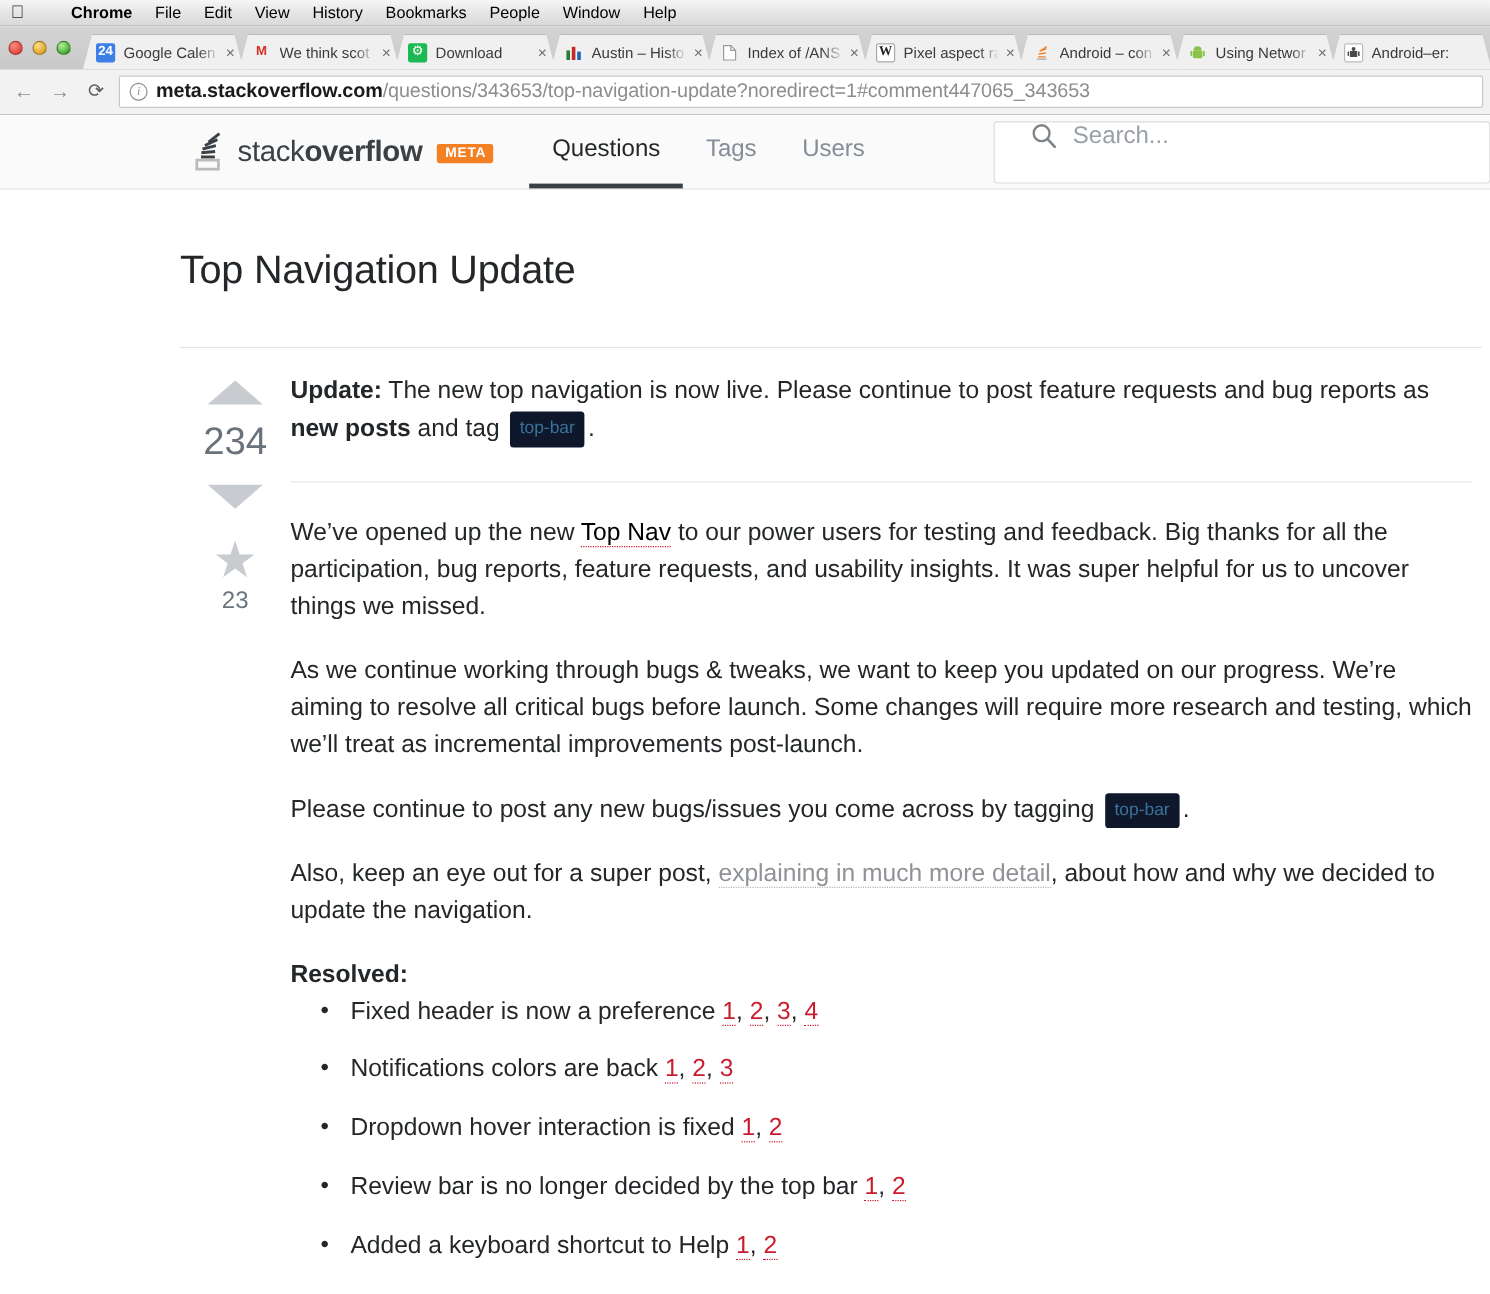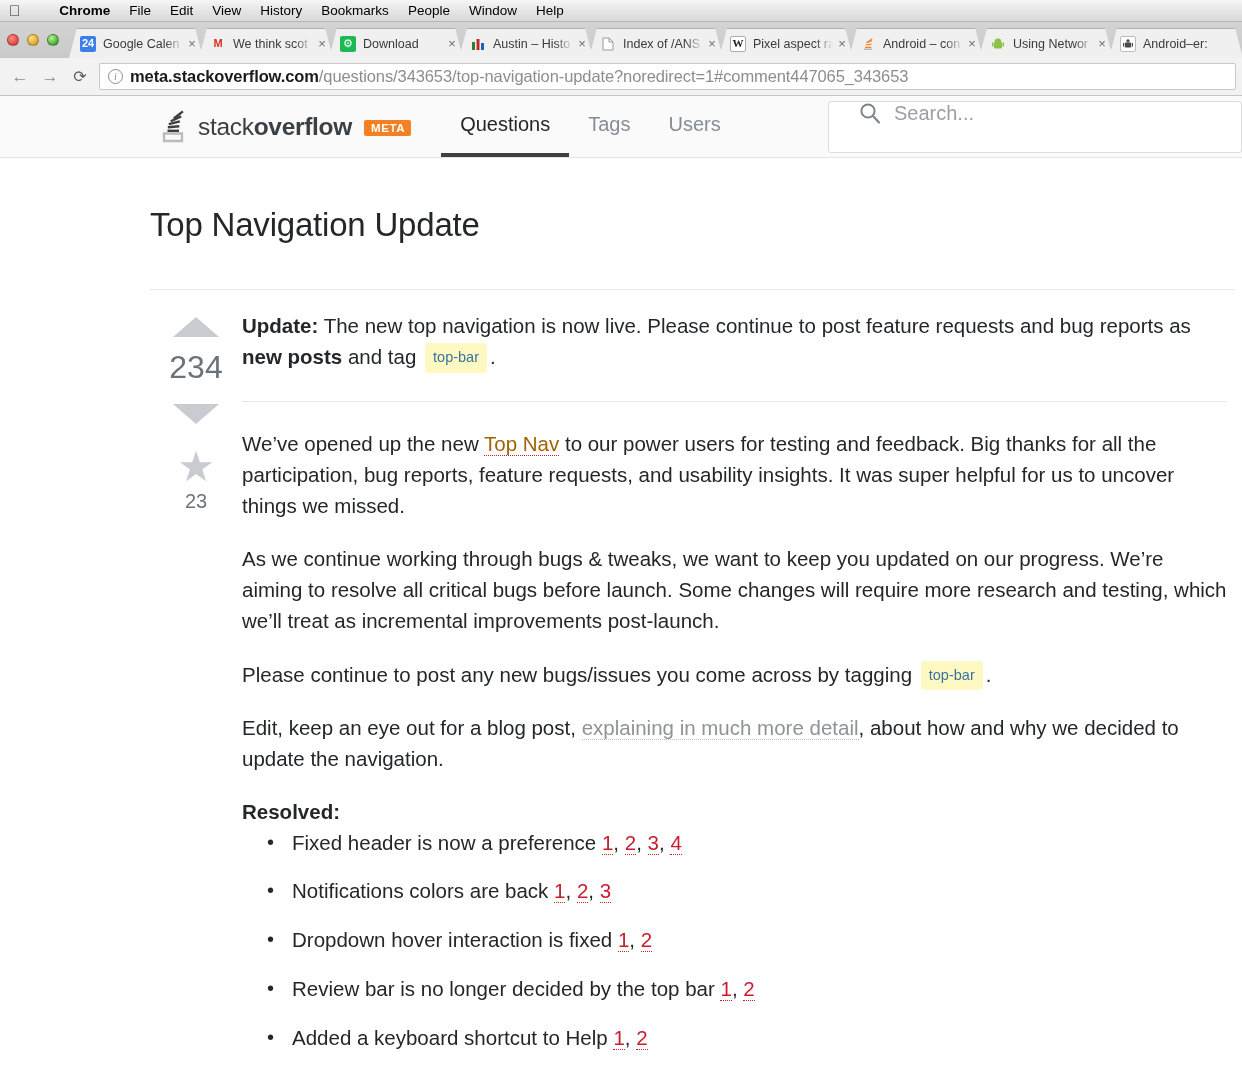--- a/index.html
+++ b/index.html
@@ -319,32 +319,32 @@
   #update-rule {
     border-top: 1px solid #e4e6e8;
     margin: 28px 0 26px;
   }
   #postbody p { margin-bottom: 22px; }
   #postbody p:last-of-type { margin-bottom: 0; }
   #postbody b, #postbody strong { font-weight: bold; }
 
   .tag-chip {
     display: inline-block;
-    background: #fef9c3;
+    background: #0f172a;
     color: #39739d;
     font-size: 14.5px;
     line-height: 1;
     padding: 7px 8px 8px;
     border-radius: 3px;
     vertical-align: 2px;
     margin: 0 3px;
   }
 
   a.link-red {
-    color: #a16207;
+    color: #000000;
     text-decoration: none;
     border-bottom: 1px dotted #c91d2e;
   }
   a.link-gray {
     color: #8f9296;
     text-decoration: none;
     border-bottom: 1px dotted #b6b9bc;
   }
   a.ref {
     color: #c91d2e;
@@ -555,21 +555,21 @@
         </div>
 
         <div id="update-rule"></div>
 
         <p><span>We’ve opened up the new </span><a class="link-red">Top Nav</a><span> to our power users for testing and feedback. Big thanks for all the participation, bug reports, feature requests, and usability insights. It was super helpful for us to uncover things we missed.</span></p>
 
         <p><span>As we continue working through bugs &amp; tweaks, we want to keep you updated on our progress. We’re aiming to resolve all critical bugs before launch. Some changes will require more research and testing, which we’ll treat as incremental improvements post-launch.</span></p>
 
         <p><span>Please continue to post any new bugs/issues you come across by tagging </span><a class="tag-chip">top-bar</a><span>.</span></p>
 
-        <p><span>Edit, keep an eye out for a blog post, </span><a class="link-gray">explaining in much more detail</a><span>, about how and why we decided to update the navigation.</span></p>
+        <p><span>Also, keep an eye out for a super post, </span><a class="link-gray">explaining in much more detail</a><span>, about how and why we decided to update the navigation.</span></p>
 
         <p id="resolved-head">Resolved:</p>
 
         <ul id="reslist">
           <li><span>Fixed header is now a preference </span><a class="ref">1</a>, <a class="ref">2</a>, <a class="ref">3</a>, <a class="ref">4</a></li>
           <li><span>Notifications colors are back </span><a class="ref">1</a>, <a class="ref">2</a>, <a class="ref">3</a></li>
           <li><span>Dropdown hover interaction is fixed </span><a class="ref">1</a>, <a class="ref">2</a></li>
           <li><span>Review bar is no longer decided by the top bar </span><a class="ref">1</a>, <a class="ref">2</a></li>
           <li><span>Added a keyboard shortcut to Help </span><a class="ref">1</a>, <a class="ref">2</a></li>
         </ul>

